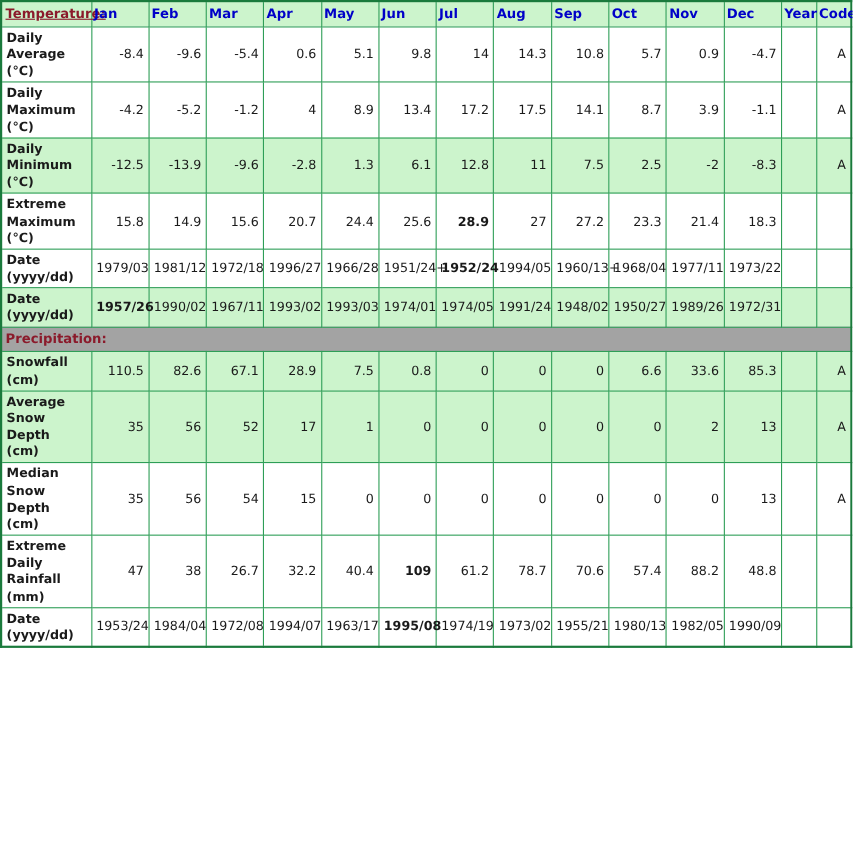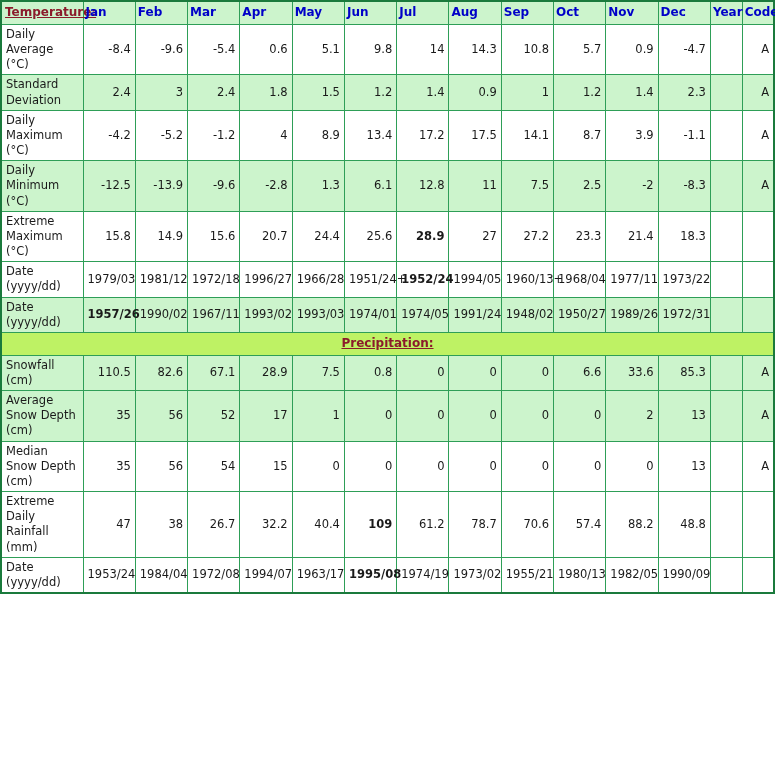--- a/index.html
+++ b/index.html
@@ -40,32 +40,31 @@
     padding: 3px 2px;
   }
   tr.hdr td.sect {
     color: #8b1a2b;
     text-align: left;
     text-decoration: underline;
     padding-left: 3px;
   }
   
   tr.section td {
-    background: #bef264;
+    background: #a3a3a3;
     color: #8b1a2b;
     font-weight: bold;
-    text-align: center;
-    text-decoration: underline;
+    text-align: left;
     font-size: 12px;
     padding: 3px 3px;
   }
   
   td.rlabel {
     color: #0000c8;
-    font-weight: normal;
+    font-weight: bold;
     text-align: left;
     font-size: 11.5px;
     padding-left: 3px;
   }
   
   td.val {
     text-align: right;
     padding-right: 4px;
   }
   td.val.b { font-weight: bold; }
@@ -122,37 +121,20 @@
         <td class="val">9.8</td>
         <td class="val">14</td>
         <td class="val">14.3</td>
         <td class="val">10.8</td>
         <td class="val">5.7</td>
         <td class="val">0.9</td>
         <td class="val">-4.7</td>
         <td class="val"></td>
         <td class="val">A</td>
       </tr>
-      <tr class="green">
-        <td class="rlabel">Standard Deviation</td>
-        <td class="val">2.4</td>
-        <td class="val">3</td>
-        <td class="val">2.4</td>
-        <td class="val">1.8</td>
-        <td class="val">1.5</td>
-        <td class="val">1.2</td>
-        <td class="val">1.4</td>
-        <td class="val">0.9</td>
-        <td class="val">1</td>
-        <td class="val">1.2</td>
-        <td class="val">1.4</td>
-        <td class="val">2.3</td>
-        <td class="val"></td>
-        <td class="val">A</td>
-      </tr>
       <tr class="white">
         <td class="rlabel">Daily Maximum (°C)</td>
         <td class="val">-4.2</td>
         <td class="val">-5.2</td>
         <td class="val">-1.2</td>
         <td class="val">4</td>
         <td class="val">8.9</td>
         <td class="val">13.4</td>
         <td class="val">17.2</td>
         <td class="val">17.5</td>

